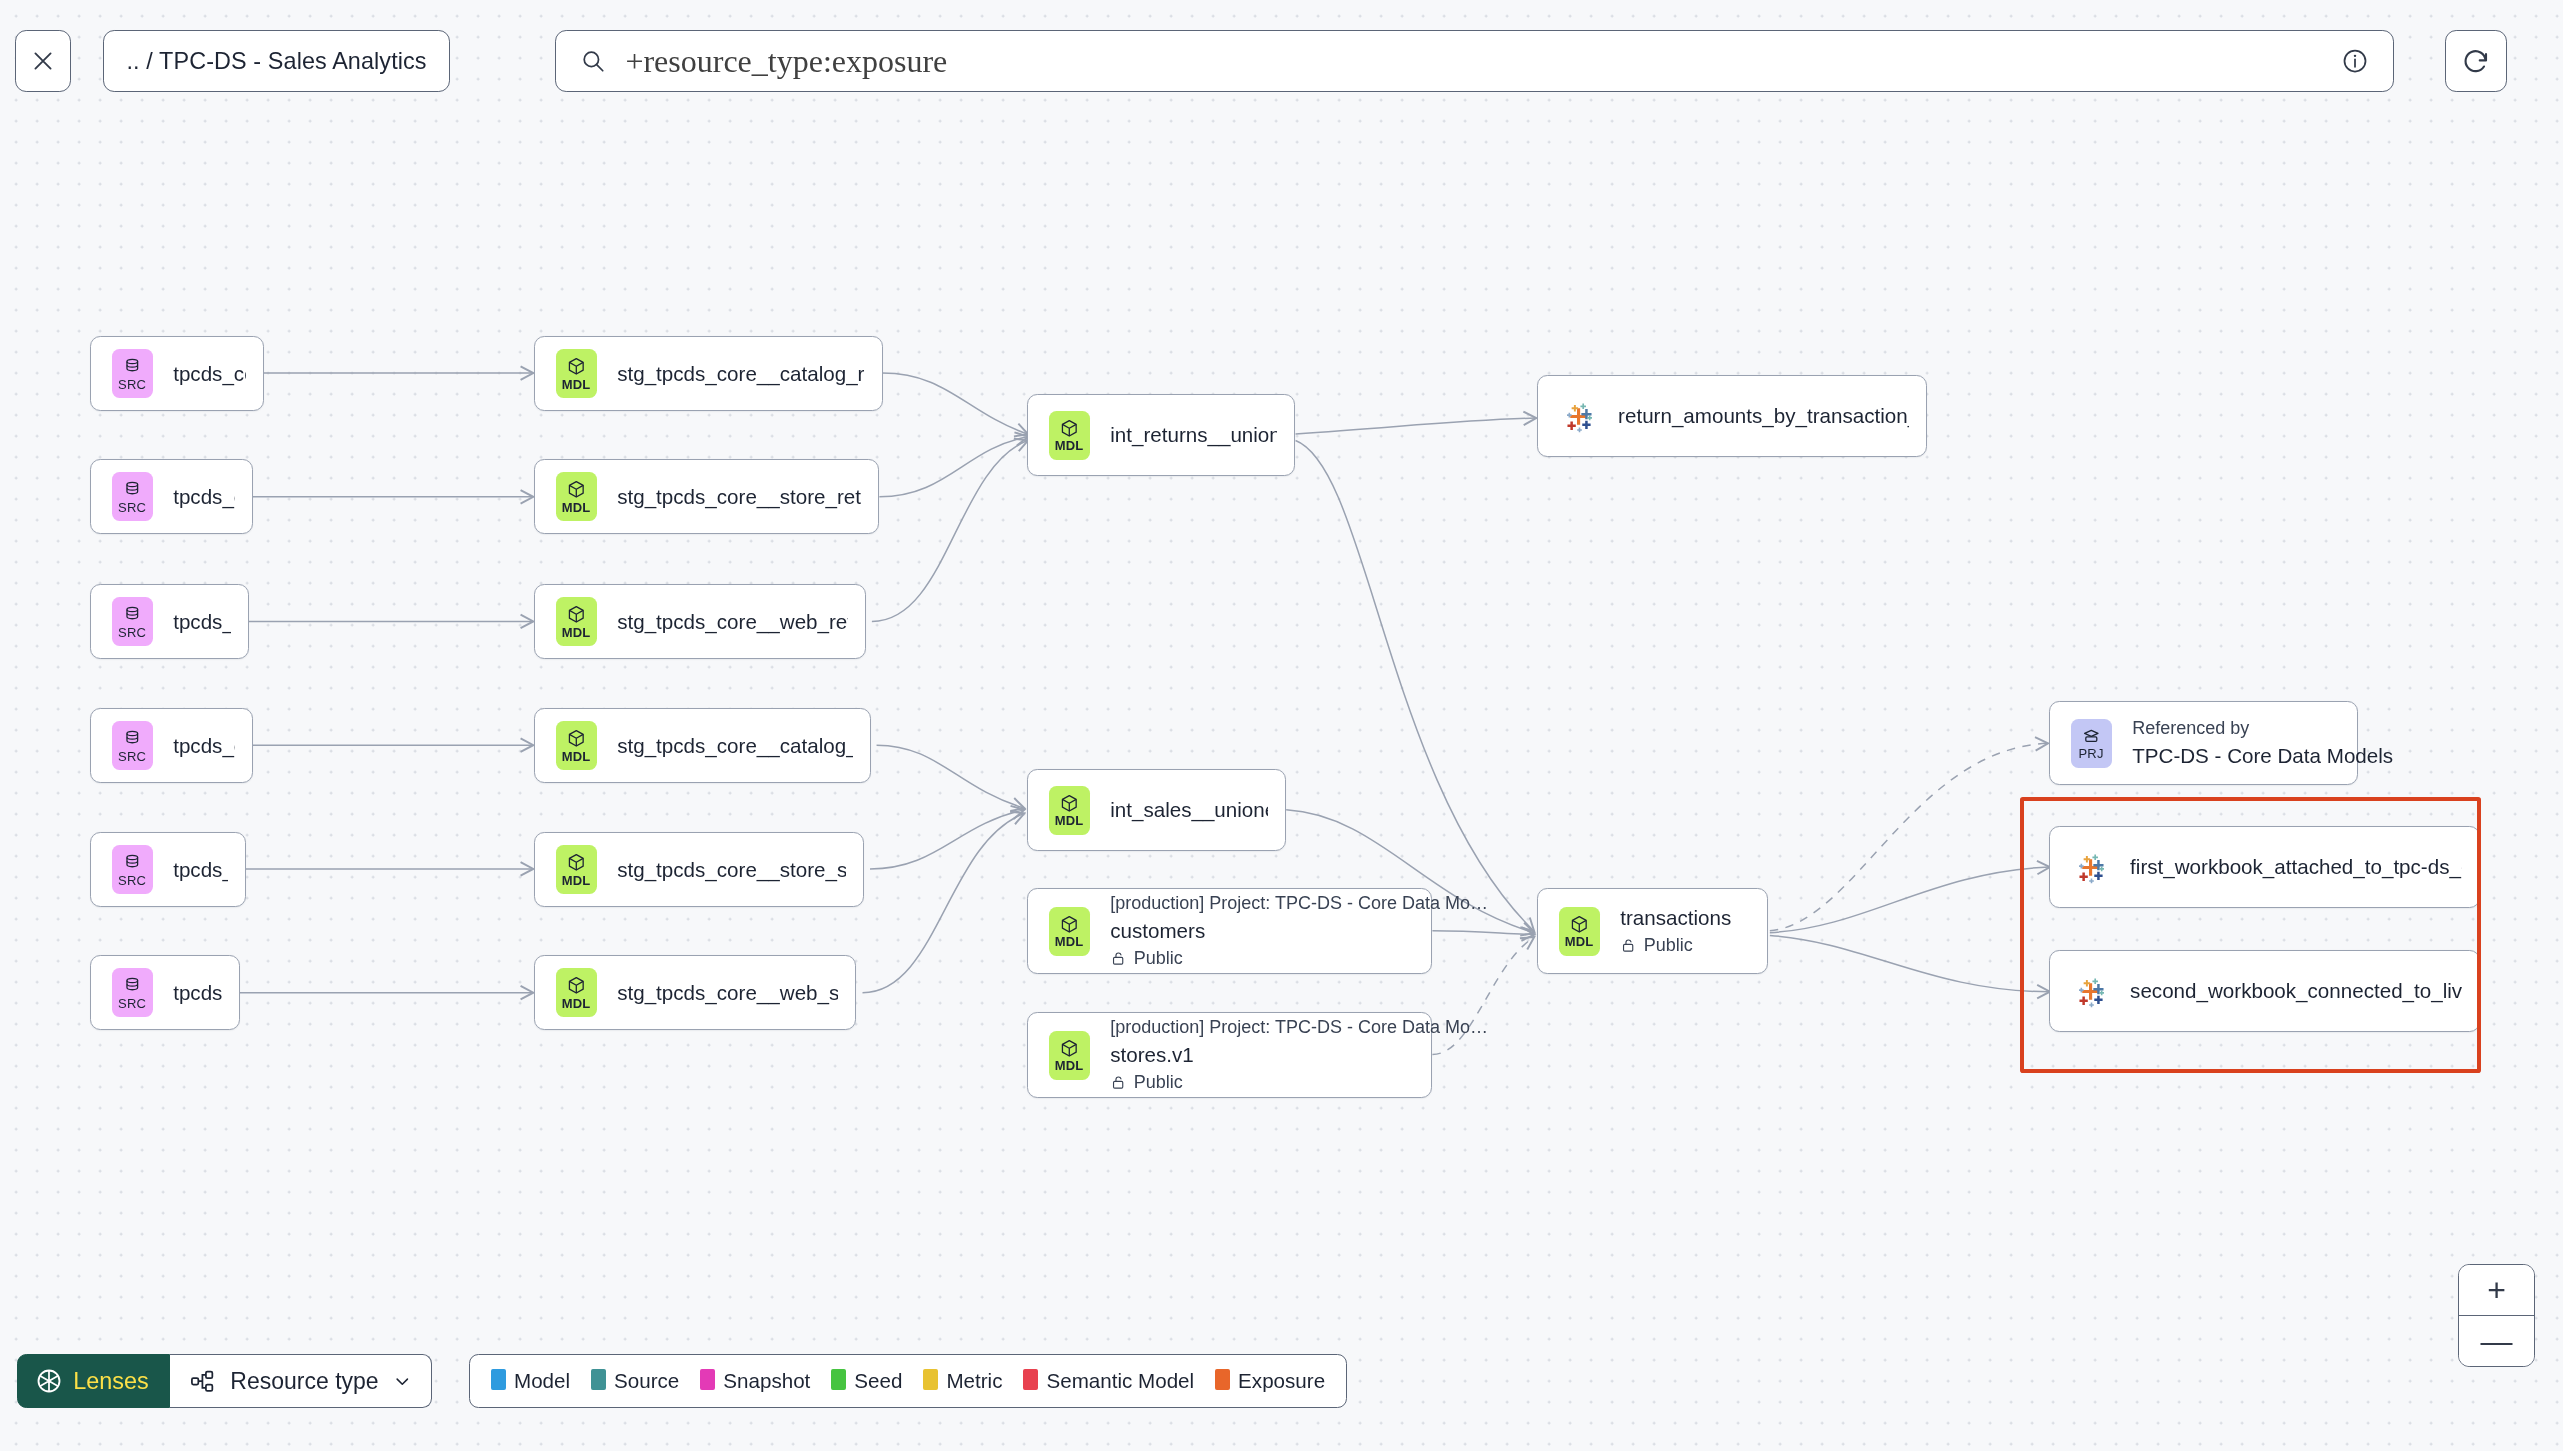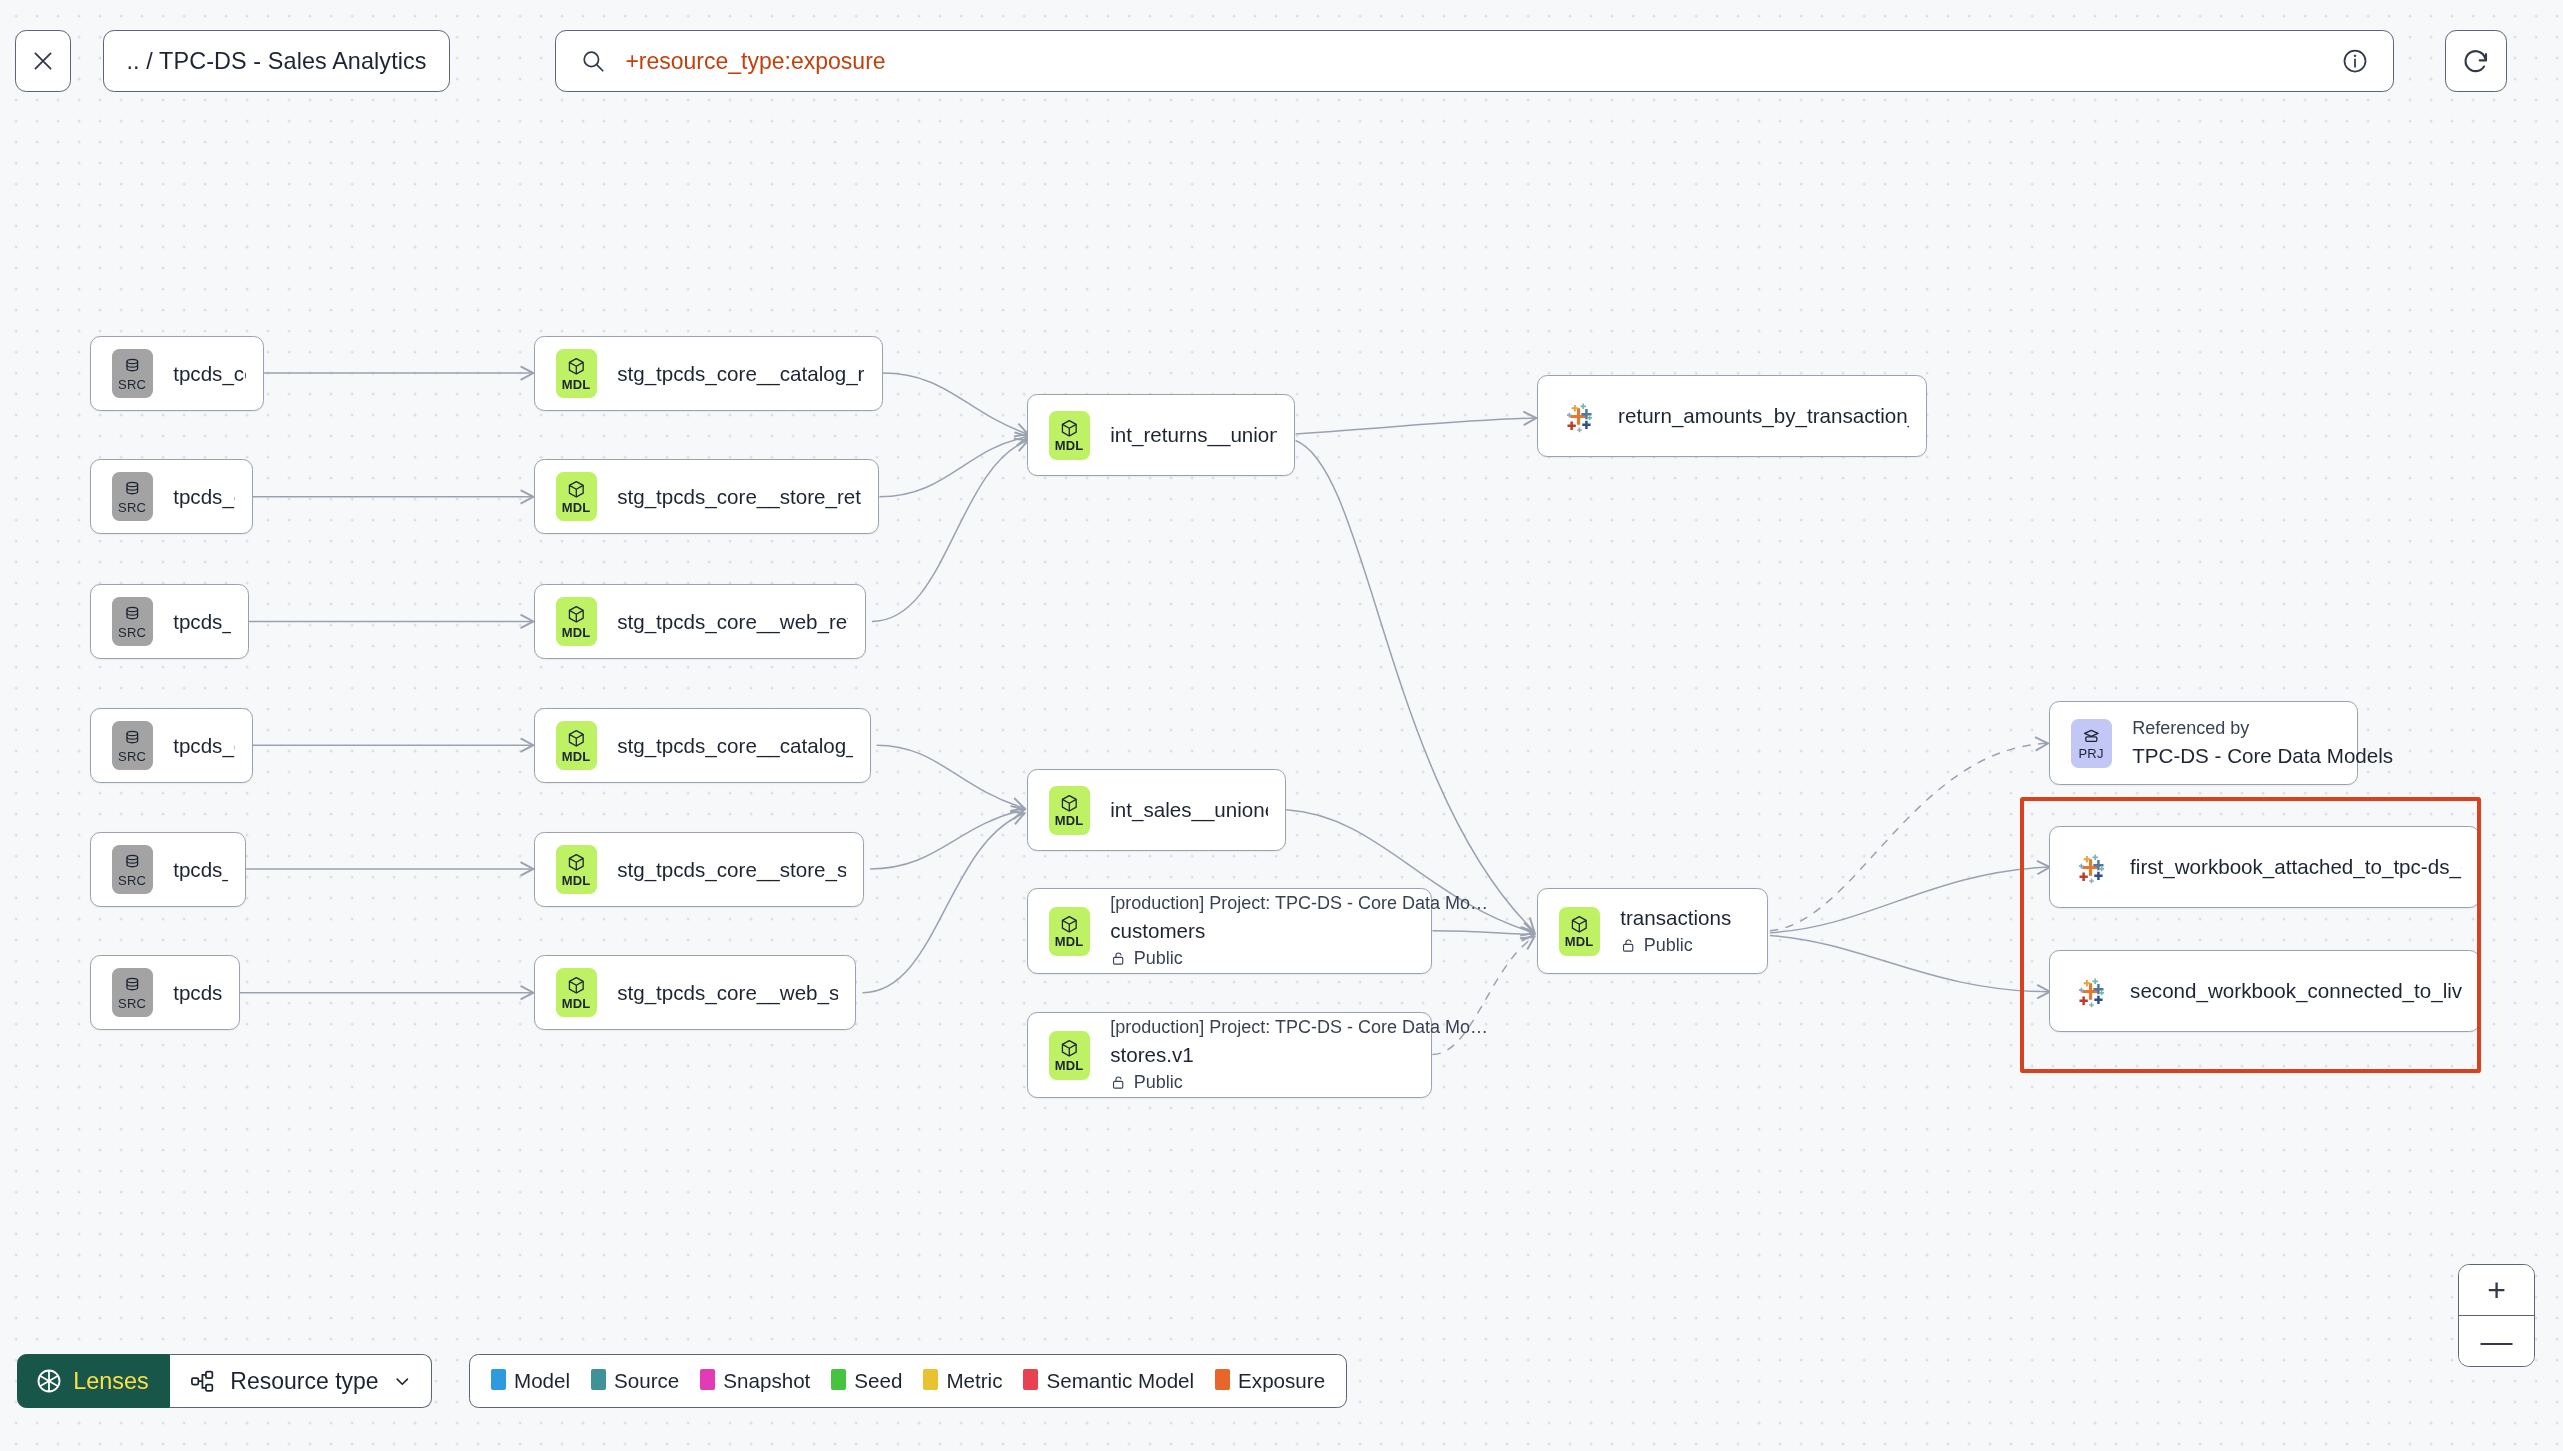--- a/index.html
+++ b/index.html
@@ -31,22 +31,22 @@
     display: flex; align-items: center; cursor: pointer;
     font-size: 23.4px; color: #1d2433; letter-spacing: 0.1px; white-space: nowrap;
   }
   .searchbar {
     position: absolute; left: 555px; top: 14px; width: 1839px; height: 62px;
     background: #fff; border: 1.5px solid #5b6577; border-radius: 11.2px;
     display: flex; align-items: center; cursor: text;
   }
   .search-icon { margin-left: 24.4px; display: flex; align-items: center; }
   .search-val {
-    margin-left: 19px; font-size: 23px; color: #c2410c;
-    font-family: Liberation Sans, sans-serif; white-space: nowrap;
+    margin-left: 19px; font-size: 32px; color: #404040;
+    font-family: Liberation Serif, serif; white-space: nowrap;
   }
   .info-icon { position: absolute; right: 24.4px; top: 50%; transform: translateY(-50%); display: flex; cursor: pointer; }
   .refresh-btn {
     position: absolute; left: 2445px; top: 14px; width: 62px; height: 62px;
     background: #fff; border: 1.5px solid #5b6577; border-radius: 11.2px;
     display: flex; align-items: center; justify-content: center; cursor: pointer;
   }
 
   
   #graph { position: absolute; left: 0; top: 0; width: 2563px; height: 1451px; }
@@ -56,21 +56,21 @@
     position: absolute; background: #fff;
     border: 1.4px solid #9aa2b1; border-radius: 10.3px;
     display: flex; align-items: center; cursor: pointer;
     box-shadow: 0 0.9px 1.4px rgba(20,30,50,.06);
   }
   .node .badge {
     flex: 0 0 auto; width: 41px; height: 49px; border-radius: 7.5px;
     margin-left: 20.6px; display: flex; flex-direction: column;
     align-items: center; justify-content: center; gap: 0.9px;
   }
-  .badge.src { background: #a3a3a3; }
+  .badge.src { background: #f0abfc; }
   .badge.mdl { background: #bef264; font-weight: bold; }
   .badge.prj { background: #c3c7f5; }
   .badge .btxt { font-size: 13px; color: #1d2433; letter-spacing: 0.2px; line-height: 1; }
   .node .nlabel {
     margin-left: 20.6px; margin-right: 17px;
     font-size: 20.6px; color: #1d2433; white-space: nowrap; overflow: hidden;
   }
   .node .stack { margin-left: 20.6px; margin-right: 15px; display: flex; flex-direction: column; gap: 4.7px; justify-content: space-between; }
   .stack .sub { font-size: 18px; color: #394253; white-space: nowrap; }
   .stack .main { font-size: 20.6px; color: #1d2433; white-space: nowrap; }

